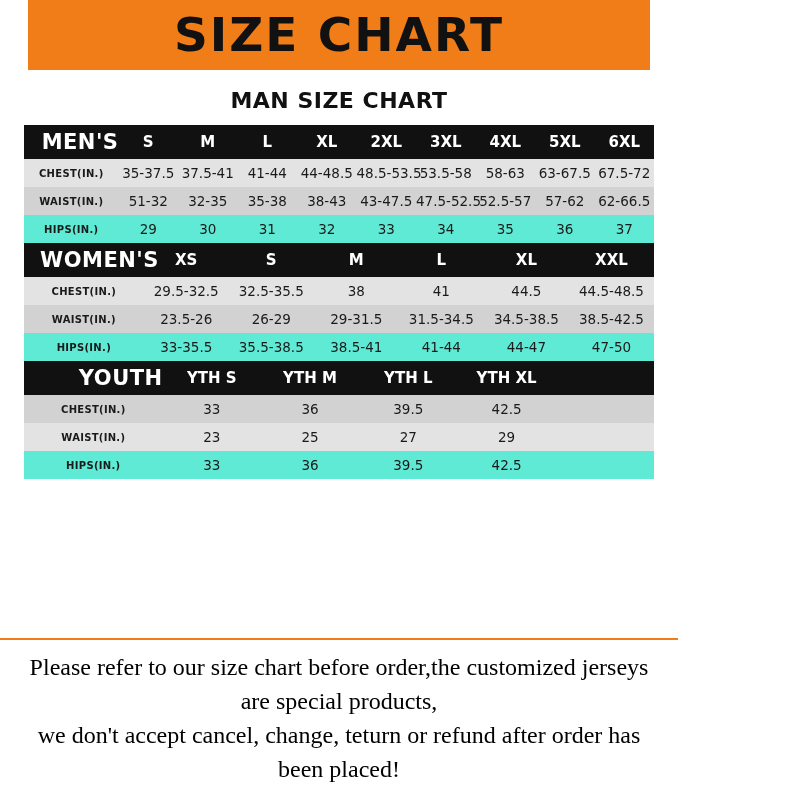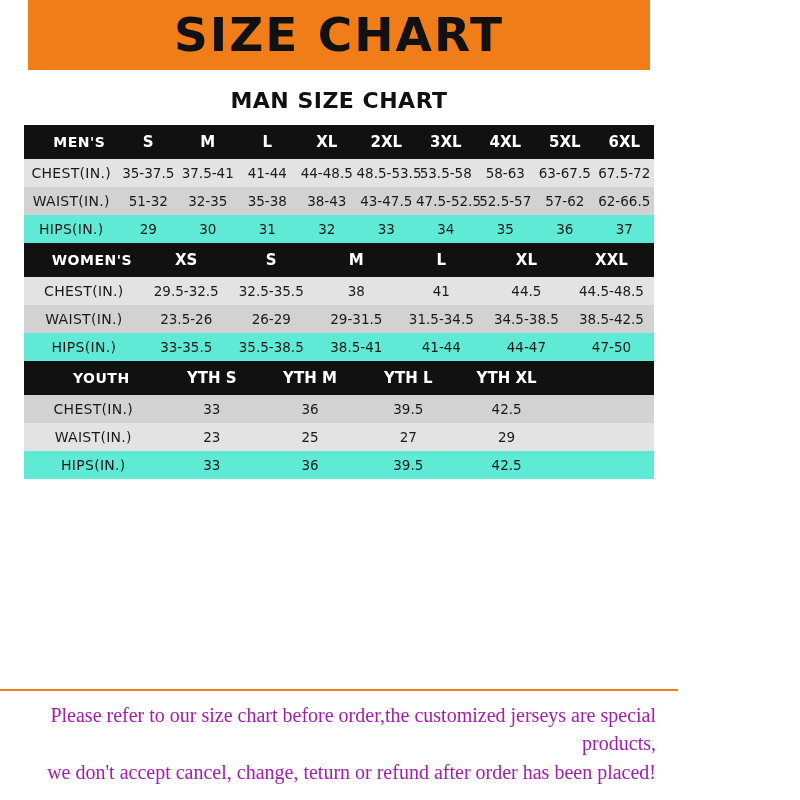--- a/index.html
+++ b/index.html
@@ -94,28 +94,28 @@
     white-space: nowrap;
   }
   table.size-table thead th {
     background: #111111;
     color: #ffffff;
     font-weight: bold;
     height: 34px;
     font-size: 15px;
   }
   table.size-table thead th.rowlabel {
-    text-align: center;
+    text-align: right;
     padding-left: 16px;
-    font-size: 14px;
+    font-size: 21px;
     letter-spacing: 0.5px;
   }
   table.size-table tbody td.rowlabel {
-    font-weight: normal;
-    font-size: 14px;
+    font-weight: bold;
+    font-size: 10px;
     letter-spacing: 0.3px;
   }
   tr.band-light td { background: #e3e3e3; }
   tr.band-mid td   { background: #d2d2d2; }
   tr.band-dark td  { background: #5eead4; }
 
   
   table.men col.c0   { width: 15%; }
   table.women col.c0 { width: 19%; }
   table.youth col.c0 { width: 22%; }
@@ -126,24 +126,24 @@
     left: 0;
     right: 0;
     bottom: 0;
     padding: 10px 22px 14px 22px;
     box-sizing: border-box;
     border-top: 2px solid #f07d18;
     background: #ffffff;
   }
   .footer-line {
     font-family: "Liberation Serif", serif;
-    font-size: 20px;
-    color: #a21caf;
+    font-size: 24px;
+    color: #000000;
     line-height: 1.42;
-    text-align: right;
+    text-align: center;
   }
 </style>
 </head>
 <body>
 
 <div class="page">
 
   <div class="banner">
     <div class="banner-bar"></div>
     <div class="banner-white-left"></div>

